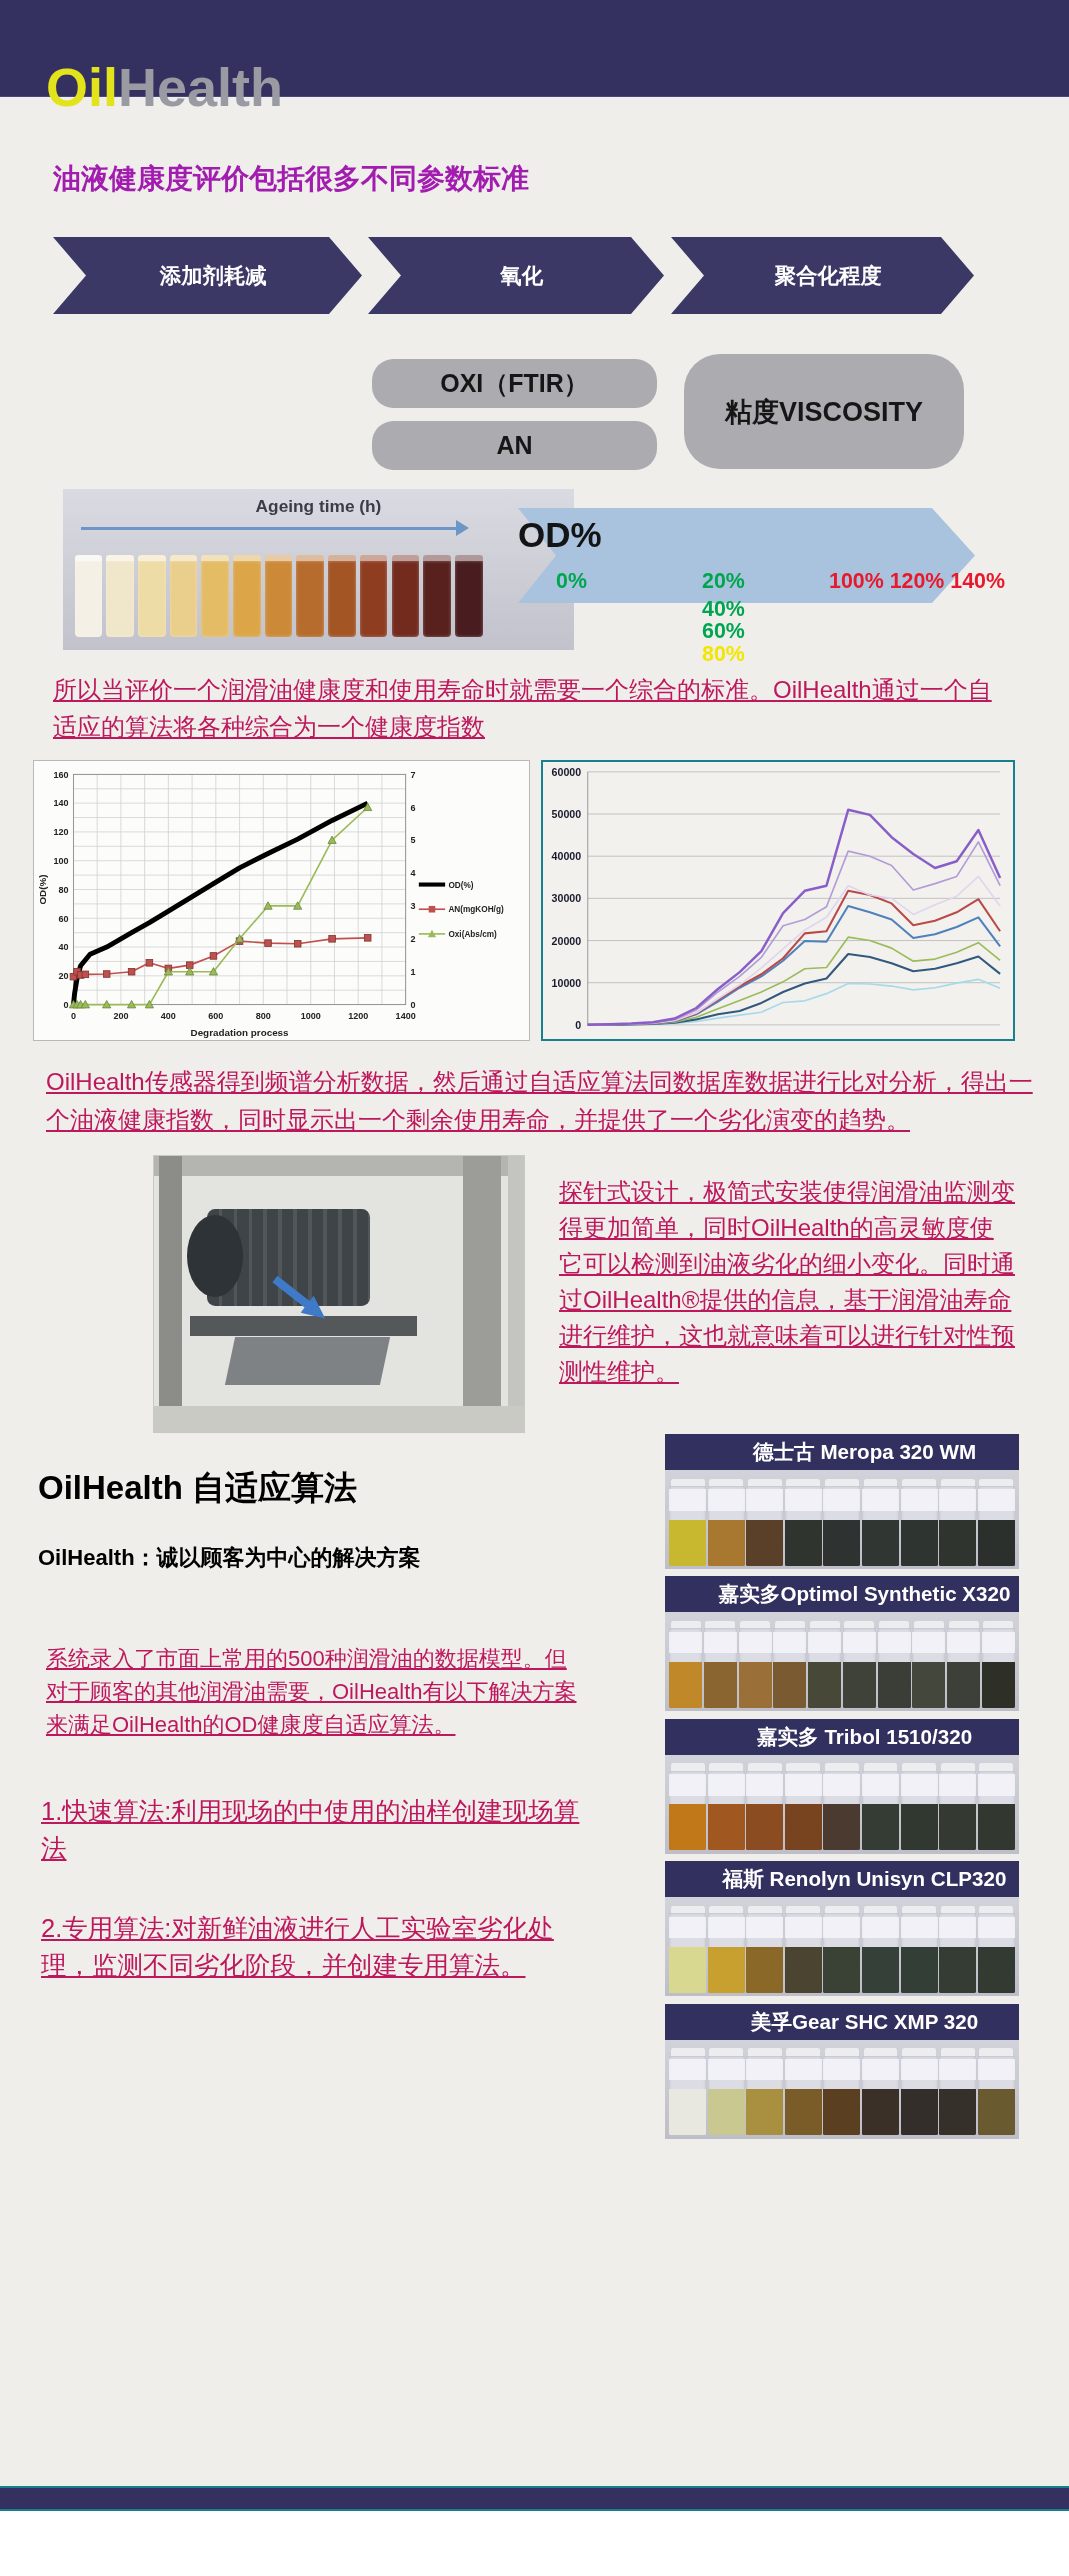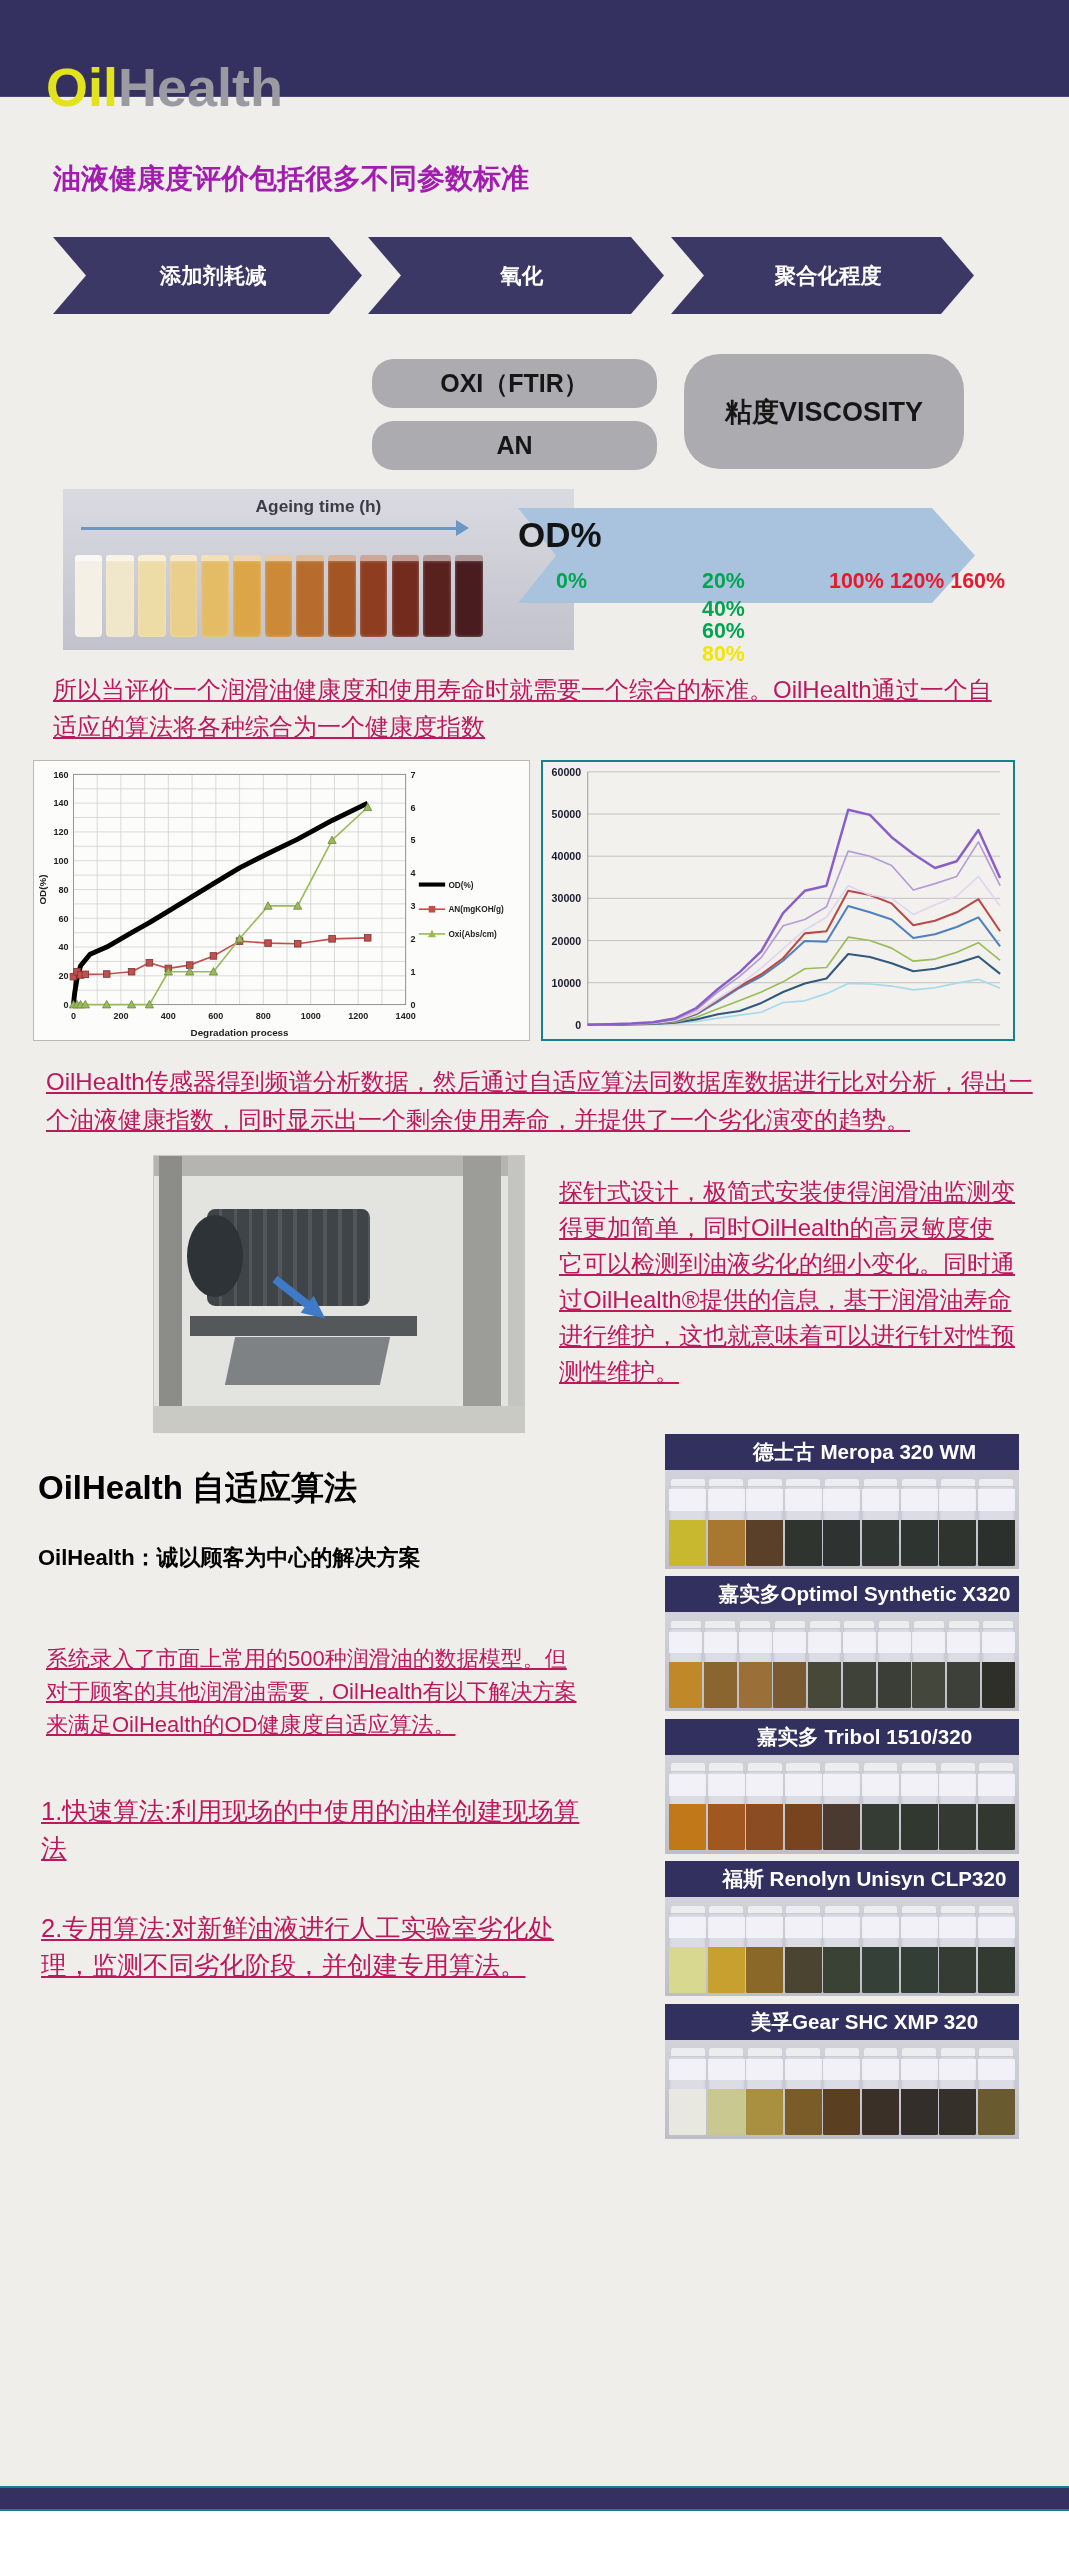--- a/index.html
+++ b/index.html
@@ -153,21 +153,21 @@
       </div>
   </div>
 
   <div class="od-banner"></div>
   <div class="od-title" style="position:absolute; left:518px; top:515px; width:457px; text-align:left; font-size:35px; font-weight:bold; color:#141414;">OD%</div>
   <div class="pct green" style="left:556px;  top:569px;">0%</div>
   <div class="pct green" style="left:702px;  top:569px;">20%</div>
   <div class="pct green" style="left:702px;  top:597px;">40%</div>
   <div class="pct green" style="left:702px;  top:619px;">60%</div>
   <div class="pct yellow" style="left:702px;  top:642px;">80%</div>
-  <div class="pct red" style="left:829px; top:569px;">100% 120% 160%</div>
+  <div class="pct red" style="left:829px; top:569px;">100% 120% 140%</div>
 
   <div class="para" id="para1">所以当评价一个润滑油健康度和使用寿命时就需要一个综合的标准。OilHealth通过一个自适应的算法将各种综合为一个健康度指数</div>
 
   <div class="chart-left-box">
     <svg id="svg-left" width="495" height="280" viewBox="0 0 602 340">
         <line x1="48" y1="16" x2="48" y2="296" stroke="#D2D2D2" stroke-width="1"></line>
         <line x1="76.85714285714286" y1="16" x2="76.85714285714286" y2="296" stroke="#D2D2D2" stroke-width="1"></line>
         <line x1="105.71428571428571" y1="16" x2="105.71428571428571" y2="296" stroke="#D2D2D2" stroke-width="1"></line>
         <line x1="134.57142857142856" y1="16" x2="134.57142857142856" y2="296" stroke="#D2D2D2" stroke-width="1"></line>
         <line x1="163.42857142857142" y1="16" x2="163.42857142857142" y2="296" stroke="#D2D2D2" stroke-width="1"></line>

